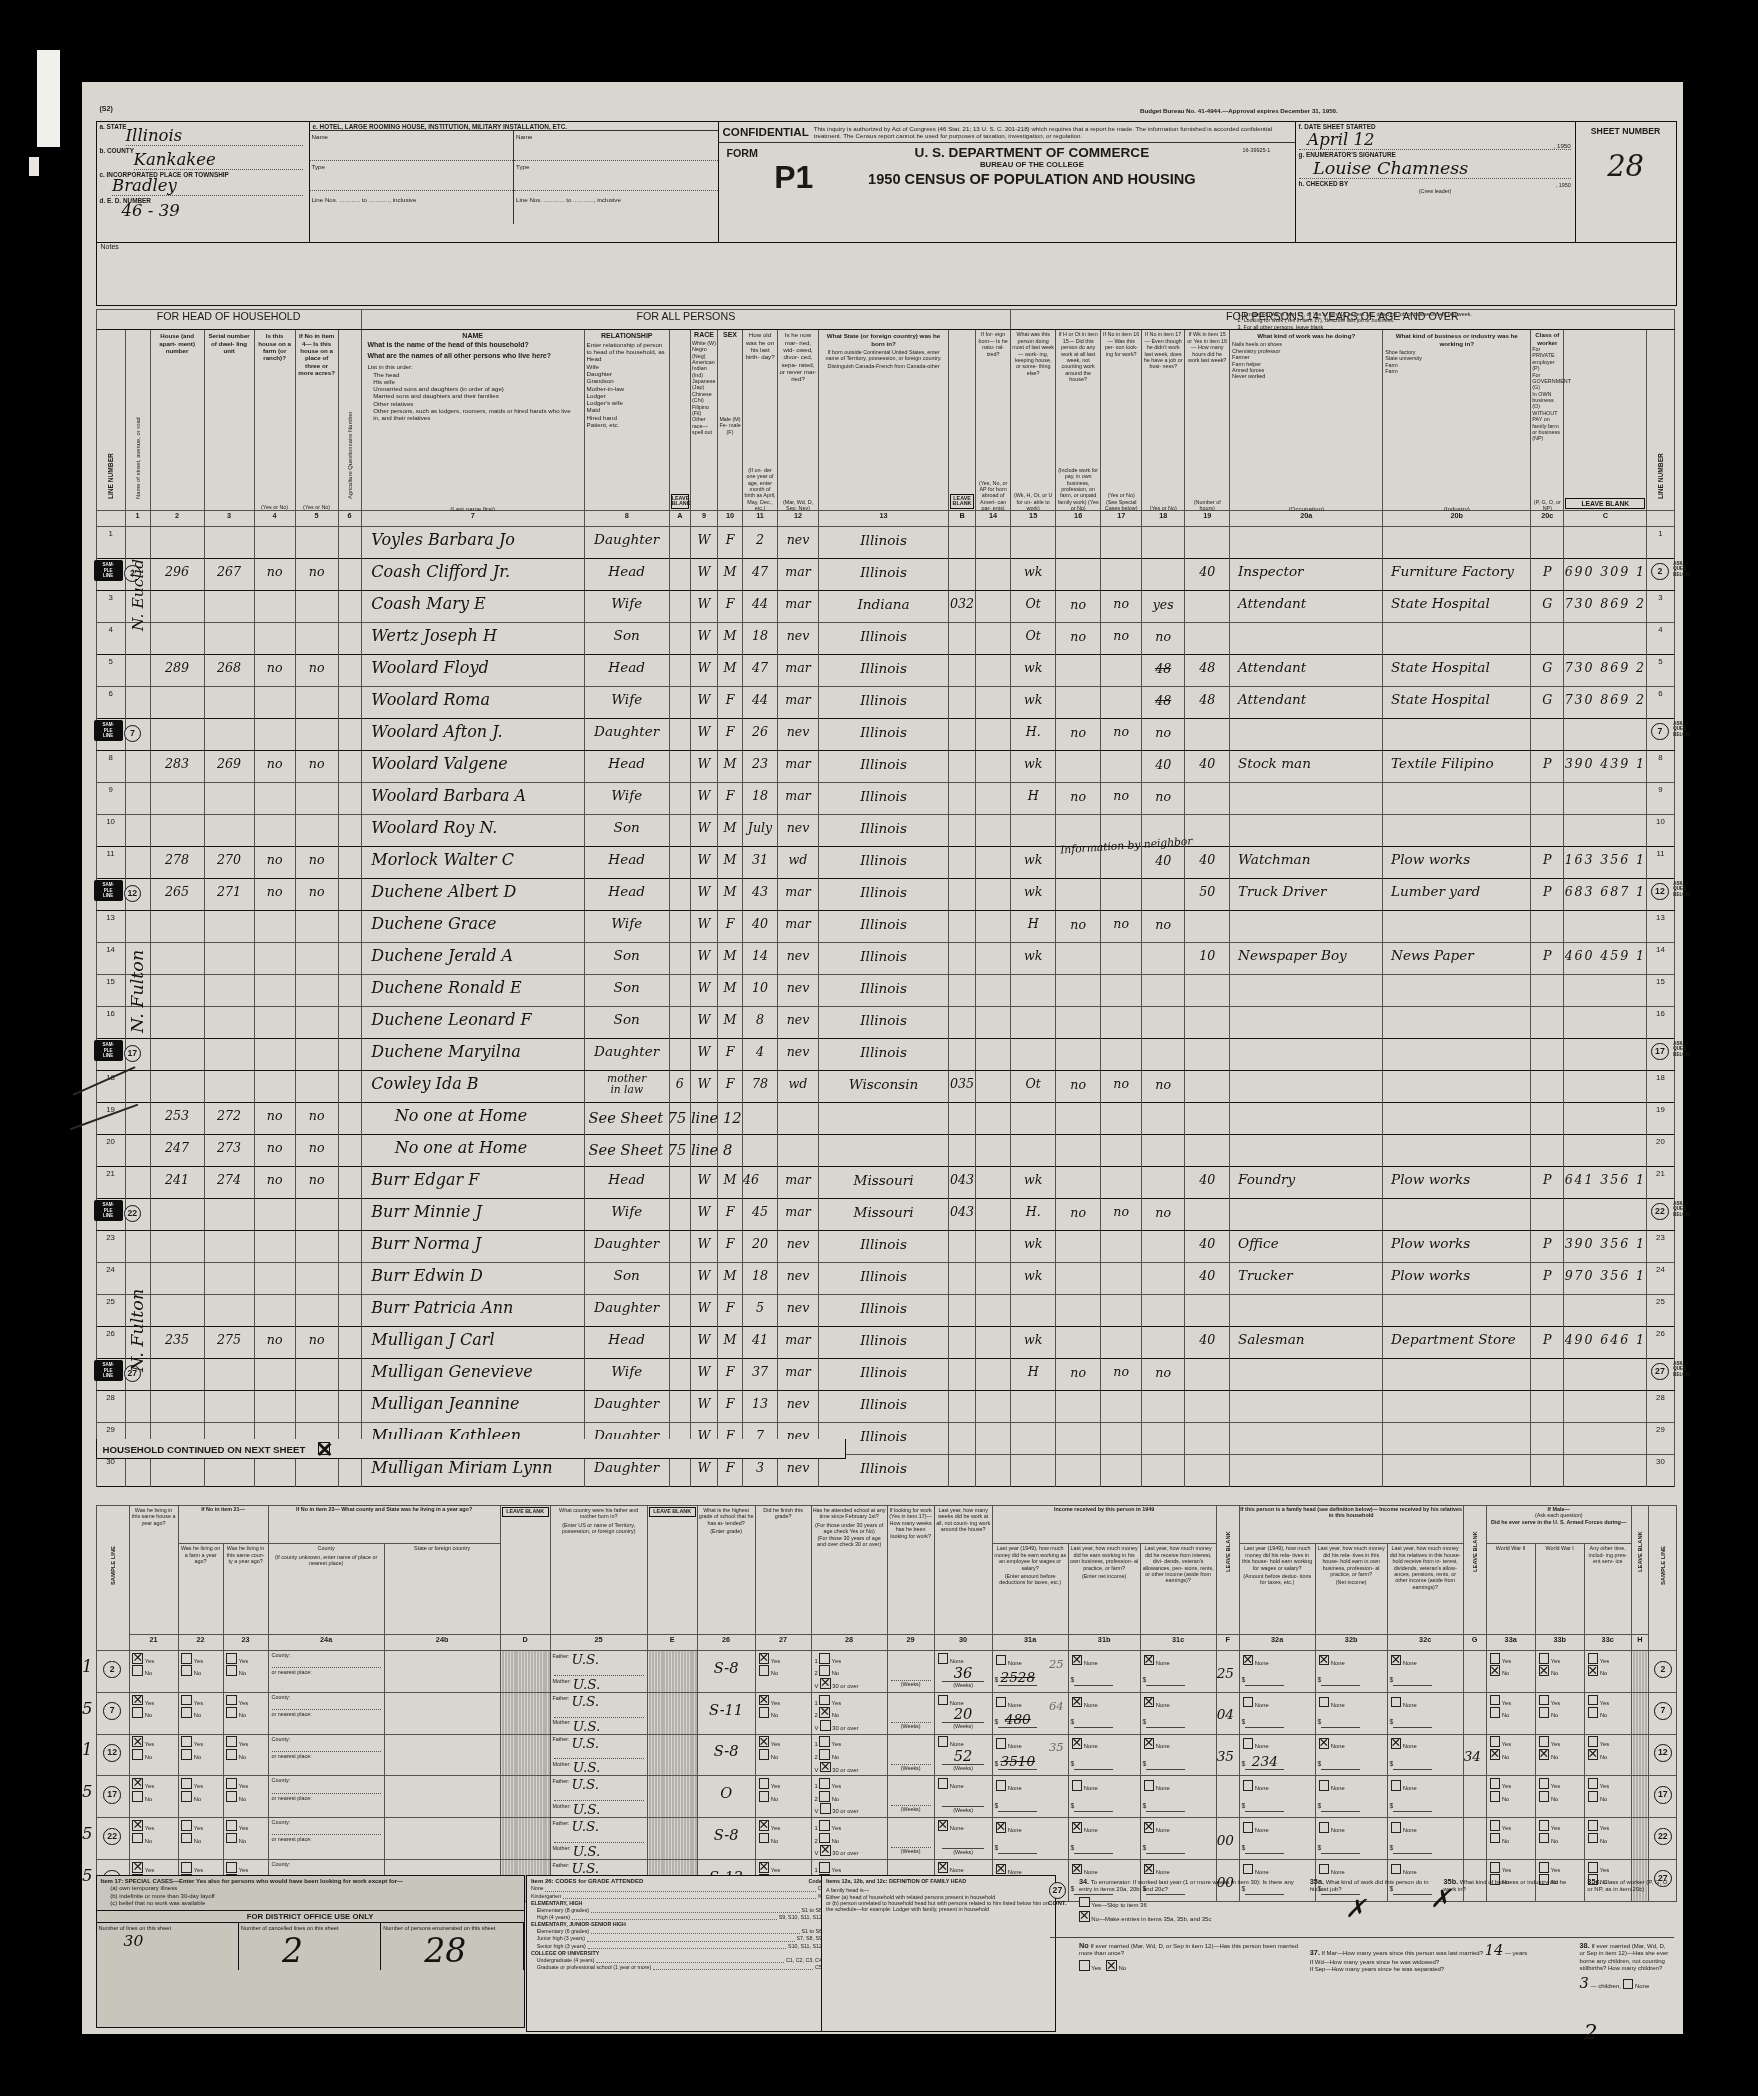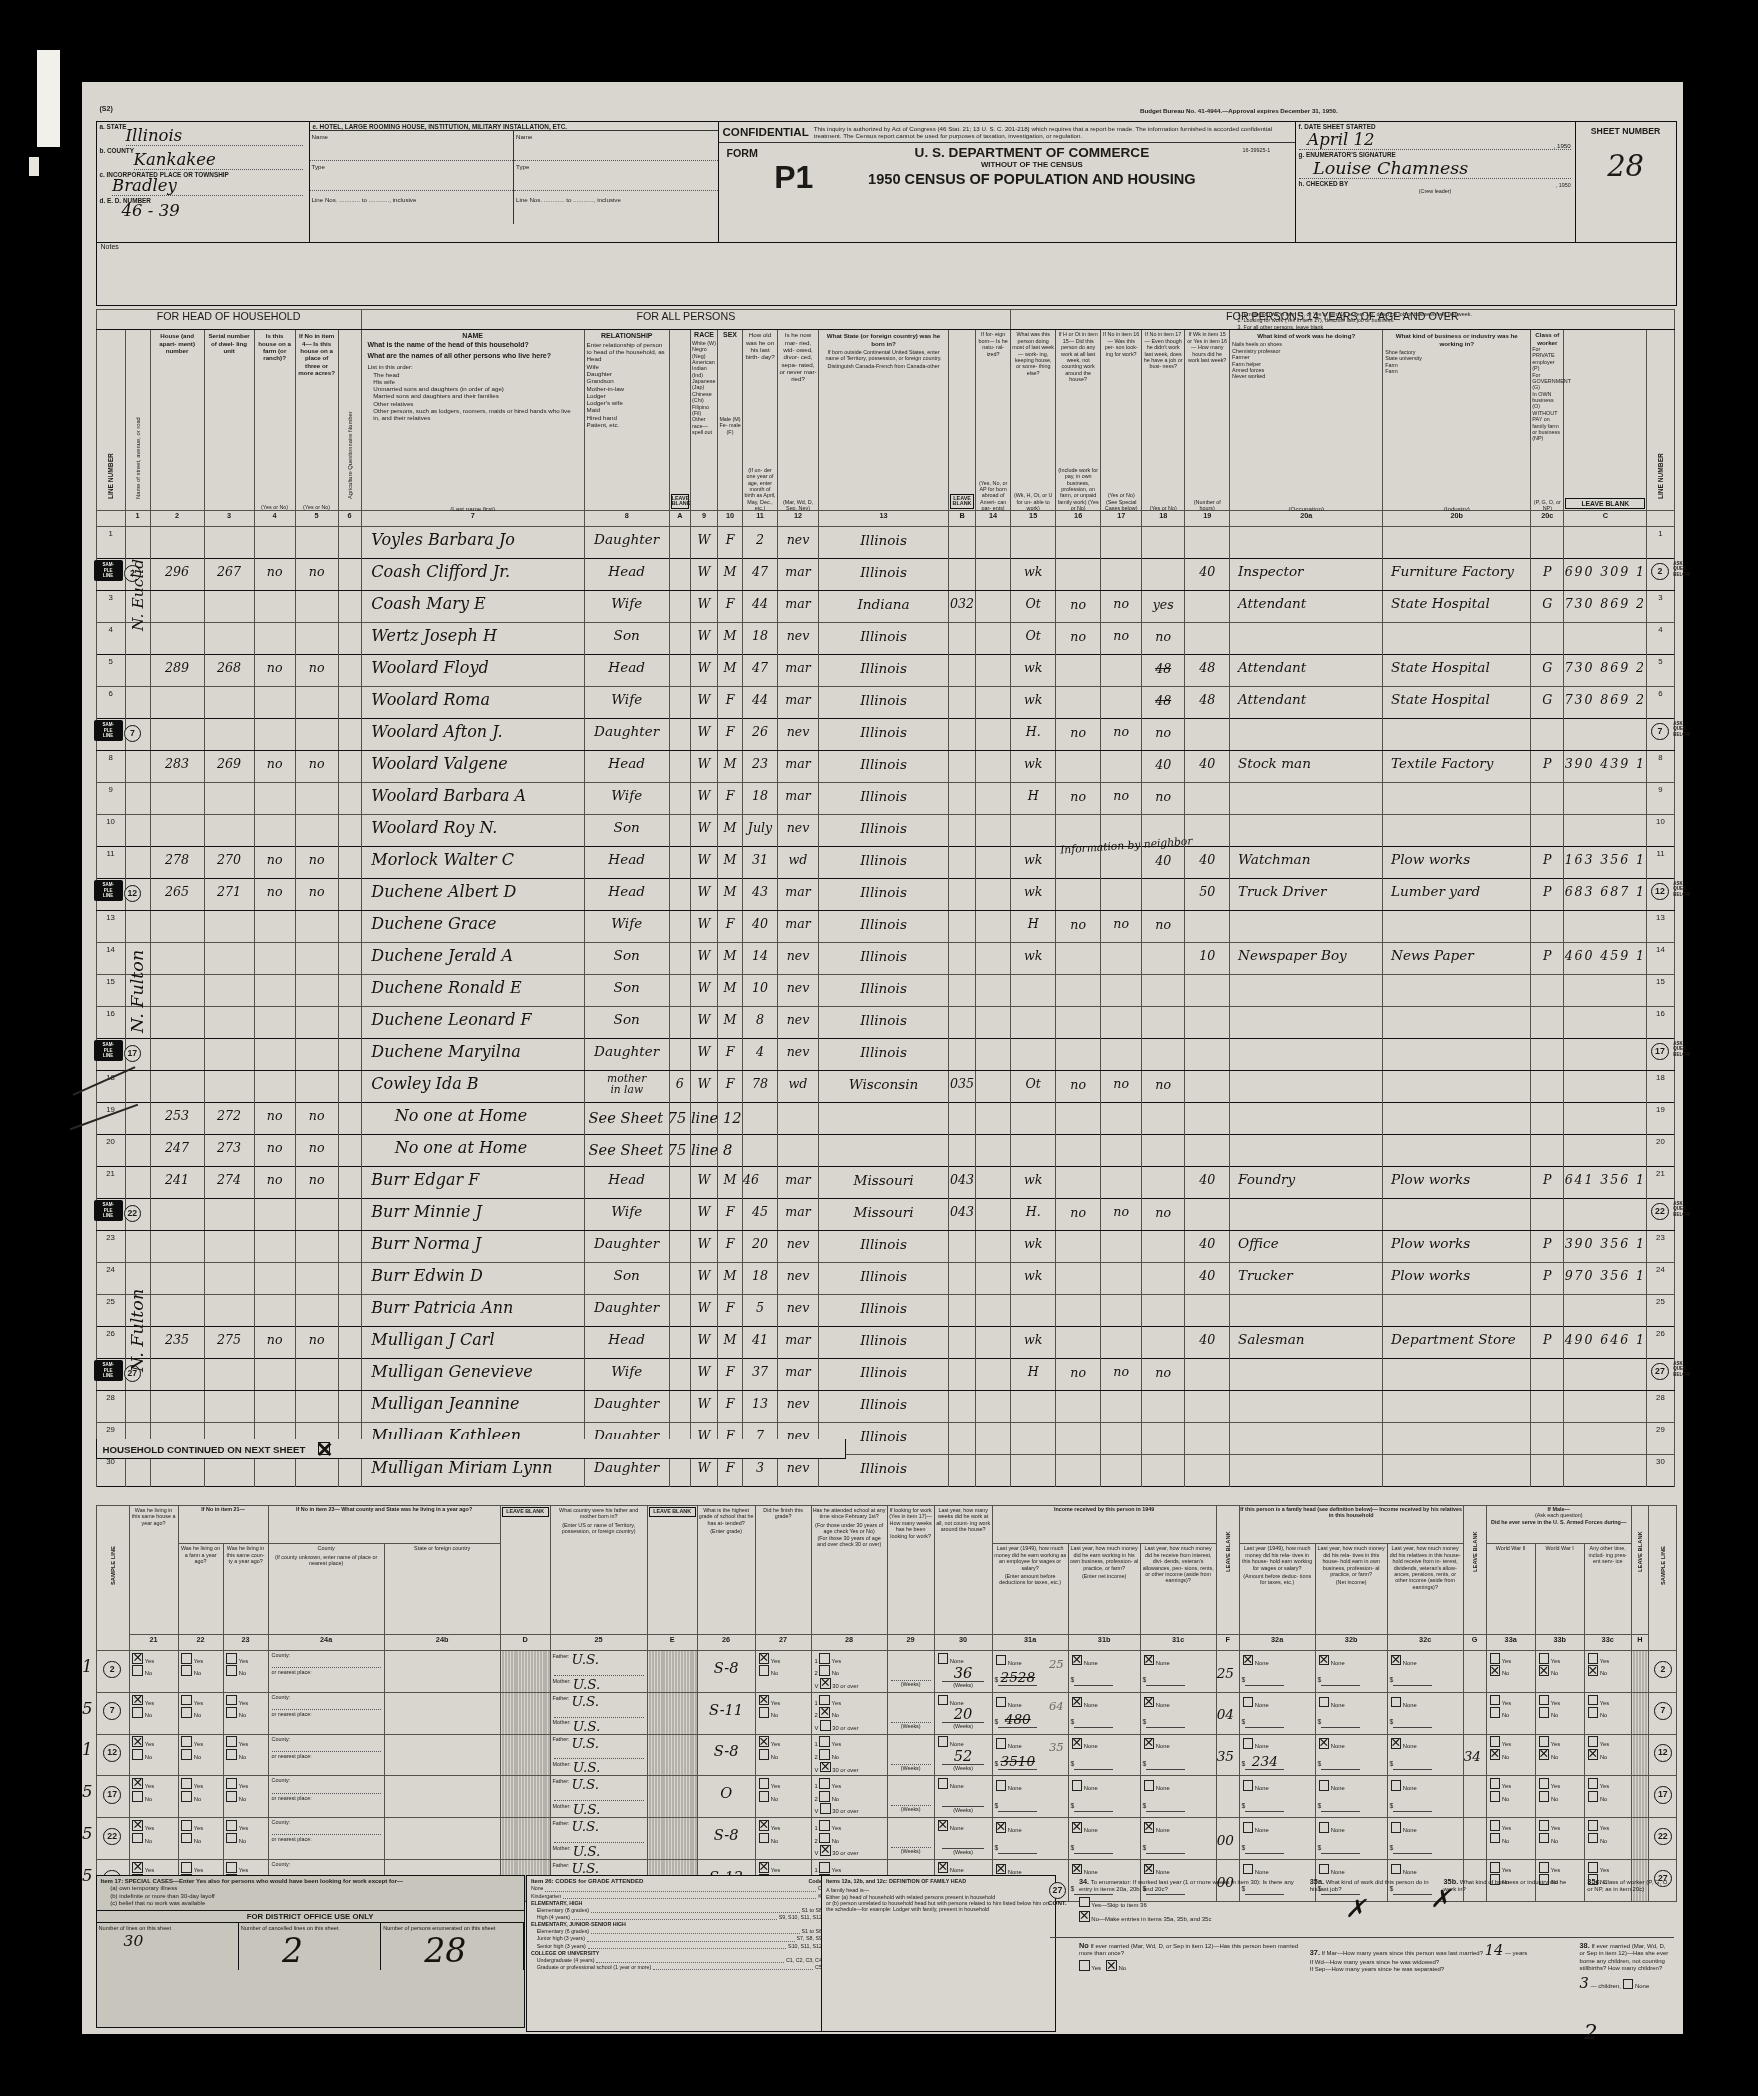--- a/index.html
+++ b/index.html
@@ -120,21 +120,21 @@
         <div class="b" style="font-size:11.6px;padding-right:4.9px;">CONFIDENTIAL</div>
         <div class="t6" style="flex:1;">This inquiry is authorized by Act of Congress (46 Stat. 21; 13 U. S. C. 201-218) which requires that a report be made. The information furnished is accorded confidential treatment. The Census report cannot be used for purposes of taxation, investigation, or regulation.</div>
       </div>
       <div style="display:flex;">
         <div style="width:87px;padding:3.9px 7.8px;">
           <div class="b" style="font-size:10.7px;">FORM</div>
           <div class="b" style="font-size:32px;text-align:right;">P1</div>
         </div>
         <div style="flex:1;text-align:center;">
           <div class="b" style="font-size:13.6px;margin-top:1.9px;">U. S. DEPARTMENT OF COMMERCE</div>
-          <div class="b" style="font-size:7.8px;">WITHOUT OF THE CENSUS</div>
+          <div class="b" style="font-size:7.8px;">BUREAU OF THE COLLEGE</div>
           <div class="b" style="font-size:14.6px;margin-top:1.9px;">1950 CENSUS OF POPULATION AND HOUSING</div>
         </div>
         <div class="t5" style="width:52px;padding-top:3.9px;">16-39925-1</div>
       </div>
     </div>
     <div class="hcol" style="width:279px;">
       <div class="lab">f. DATE SHEET STARTED</div>
       <div style="display:flex;align-items:flex-end;border-bottom:1px dotted #555;margin:0 3.9px;">
         <div class="hw" style="font-size:16.5px;flex:1;padding-left:7.8px;">April 12</div>
         <div class="t6">, 1950</div>
@@ -958,21 +958,21 @@
             <td class="">
               <span class="hw hw13 " style="display:block;text-align:center;padding-top:5.8px;">40</span>
             </td>
             <td class="">
               <span class="hw hw13" style="display:block;text-align:center;padding-top:4.9px;white-space:nowrap;">40</span>
             </td>
             <td class="">
               <span class="hw hw14" style="display:block;padding:3.9px 0 0 7.8px;white-space:nowrap;">Stock man</span>
             </td>
             <td class="">
-              <span class="hw hw14" style="display:block;padding:3.9px 0 0 7.8px;white-space:nowrap;">Textile Factory</span>
+              <span class="hw hw14" style="display:block;padding:3.9px 0 0 7.8px;white-space:nowrap;">Textile Filipino</span>
             </td>
             <td class="">
               <span class="hw hw13" style="display:block;text-align:center;padding-top:4.9px;white-space:nowrap;">P</span>
             </td>
             <td class="">
               <span class="hw hw13" style="display:block;text-align:center;padding-top:4.9px;letter-spacing:1.9px;">390 439 1</span>
             </td>
             <td class="thick-l">
               <span class="lnno">8</span>
             </td>

